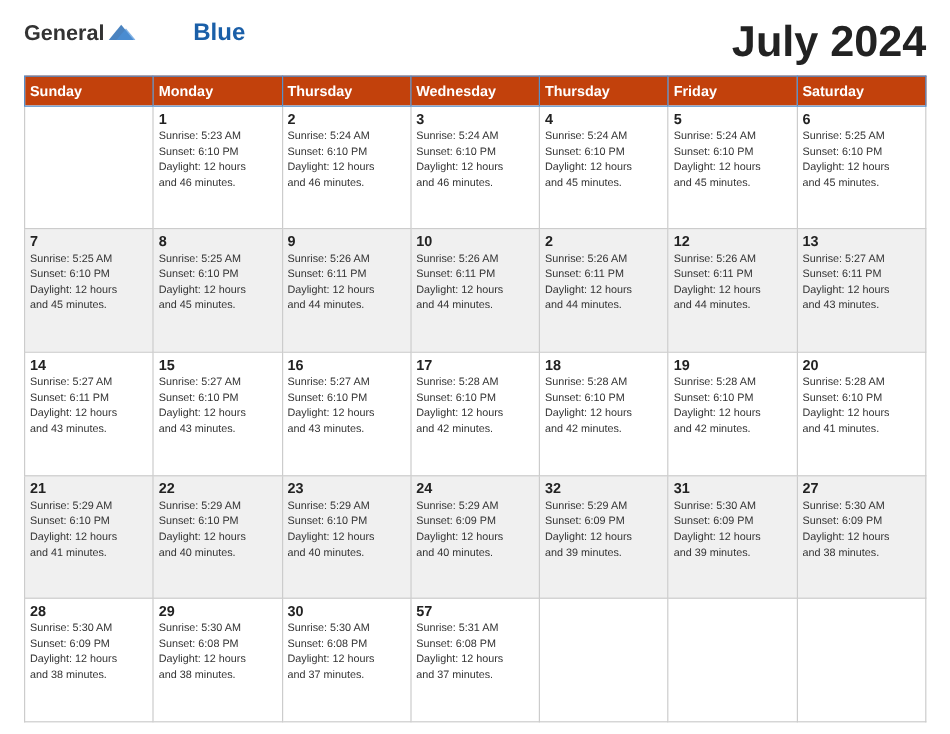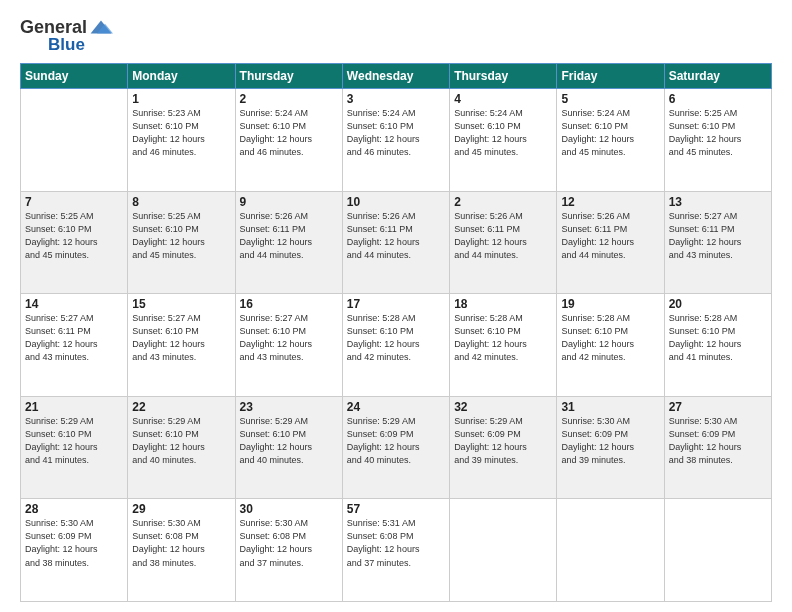--- a/index.html
+++ b/index.html
@@ -26,21 +26,21 @@
     .logo {
       display: flex;
       align-items: center;
     }
     .logo-text-general {
       font-size: 18px;
       font-weight: bold;
       color: #333;
     }
     .logo-text-blue {
-      font-size: 17px;
+      font-size: 20px;
       font-weight: bold;
       color: #1a5fa8;
     }
     .logo-icon {
       width: 24px;
       height: 24px;
       margin-left: 2px;
     }
     .title-block {
       text-align: right;
@@ -55,21 +55,21 @@
       font-size: 16px;
       color: #444;
     }
     .calendar-table {
       width: 100%;
       border-collapse: collapse;
       flex: 1;
       table-layout: fixed;
     }
     .calendar-table th {
-      background-color: #0f766e;
+      background-color: #c2410c;
       color: #fff;
       font-size: 12px;
       font-weight: bold;
       padding: 5px 4px;
       text-align: left;
       border: 1px solid #5590cc;
     }
     .calendar-table td {
       border: 1px solid #ccc;
       vertical-align: top;
@@ -99,32 +99,33 @@
     .row-white td {
       background-color: #ffffff;
     }
   </style>
 </head>
 <body>
 
 <div class="page">
   <div class="header">
     <div class="logo">
-      <div style="display:flex;flex-direction:column;align-items:center;">
+      <div style="display:flex;align-items:flex-end;gap:48px;">
         <div style="display:flex;align-items:center;">
           <span class="logo-text-general">General</span>
           <svg class="logo-icon" viewBox="0 0 30 24" xmlns="http://www.w3.org/2000/svg">
             <polygon points="2,20 15,4 28,20" fill="#2a6db5" opacity="0.85"></polygon>
             <polygon points="10,20 20,8 30,20" fill="#4a90d9" opacity="0.7"></polygon>
           </svg>
         </div>
         <span class="logo-text-blue" style="margin-top:-4px;">Blue</span>
       </div>
     </div>
     <div class="title-block">
+      <div class="month-title">July 2024</div>
     </div>
   </div>
 
   <table class="calendar-table">
     <thead>
       <tr>
         <th>Sunday</th>
         <th>Monday</th>
         <th>Thursday</th>
         <th>Wednesday</th>

